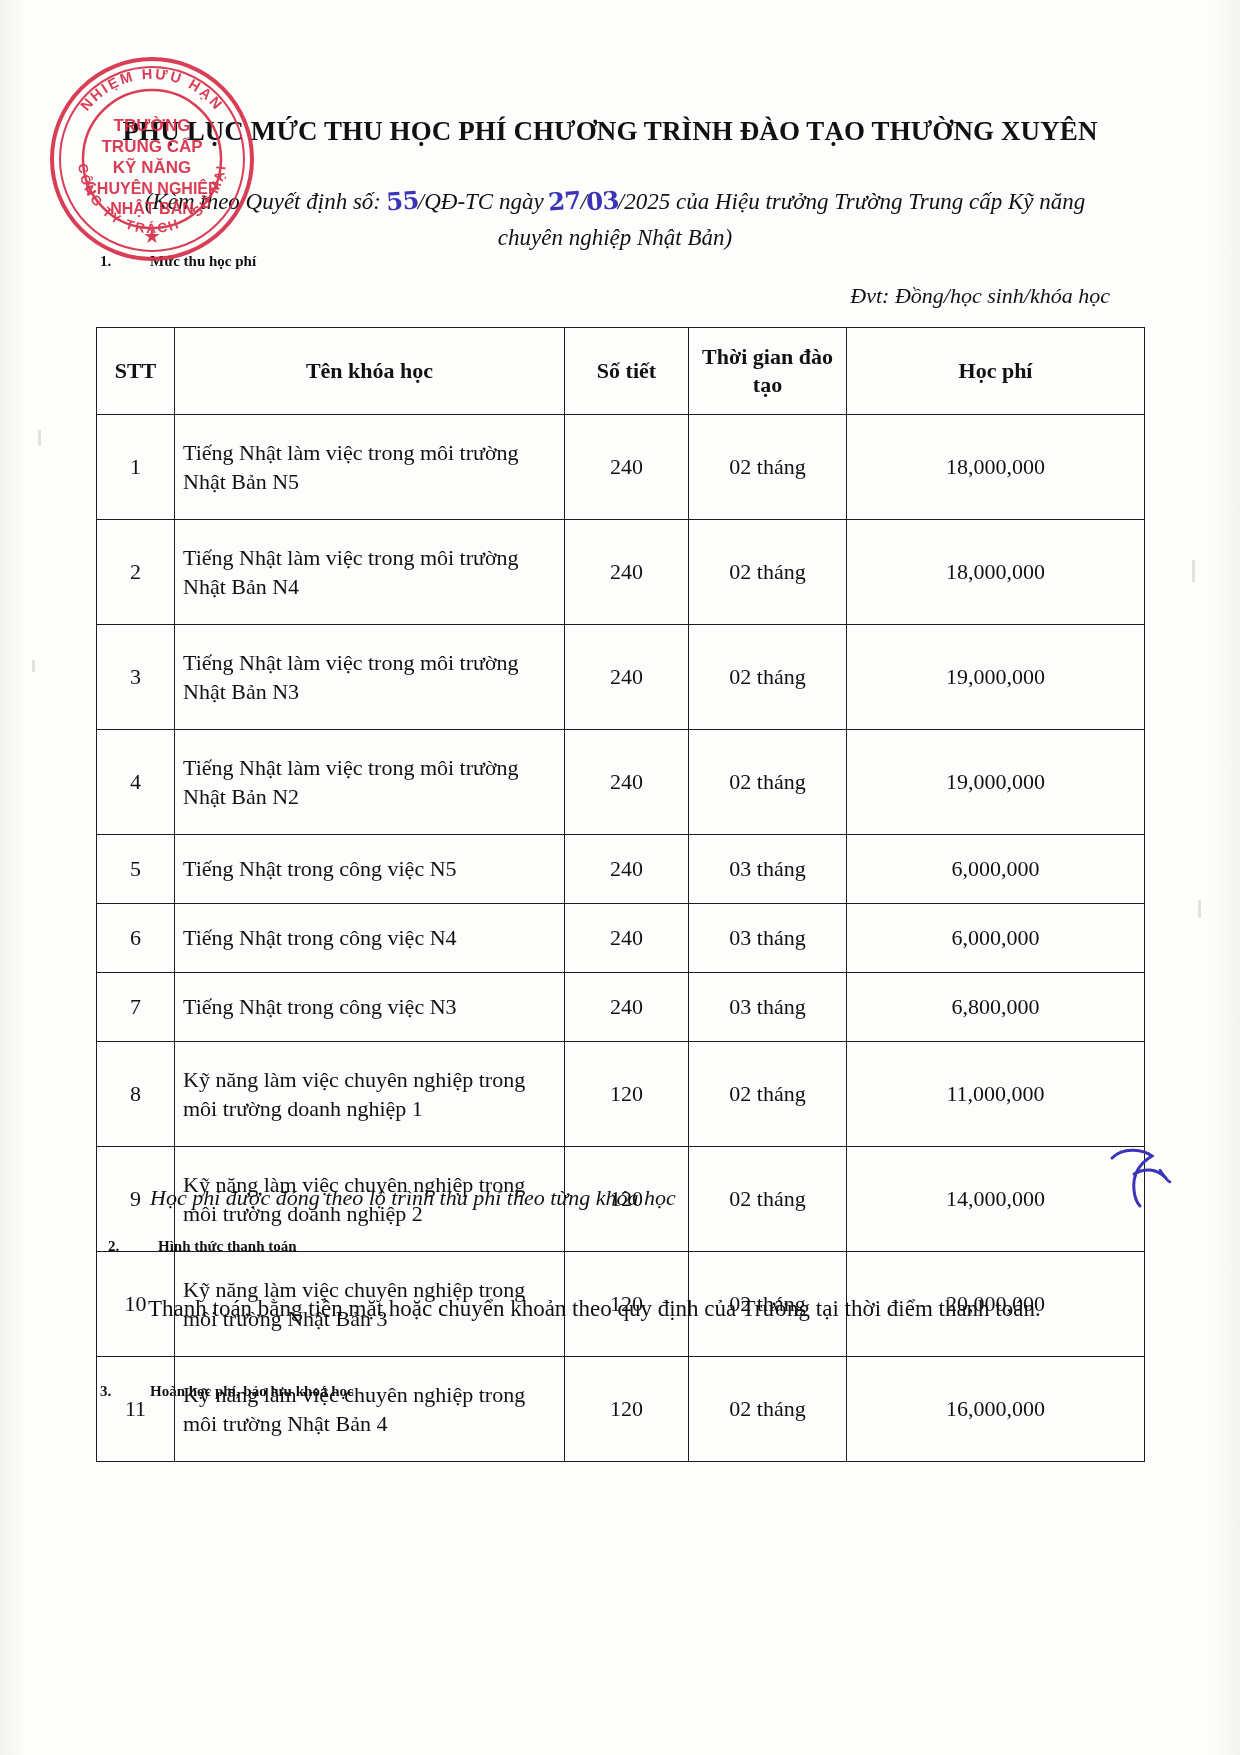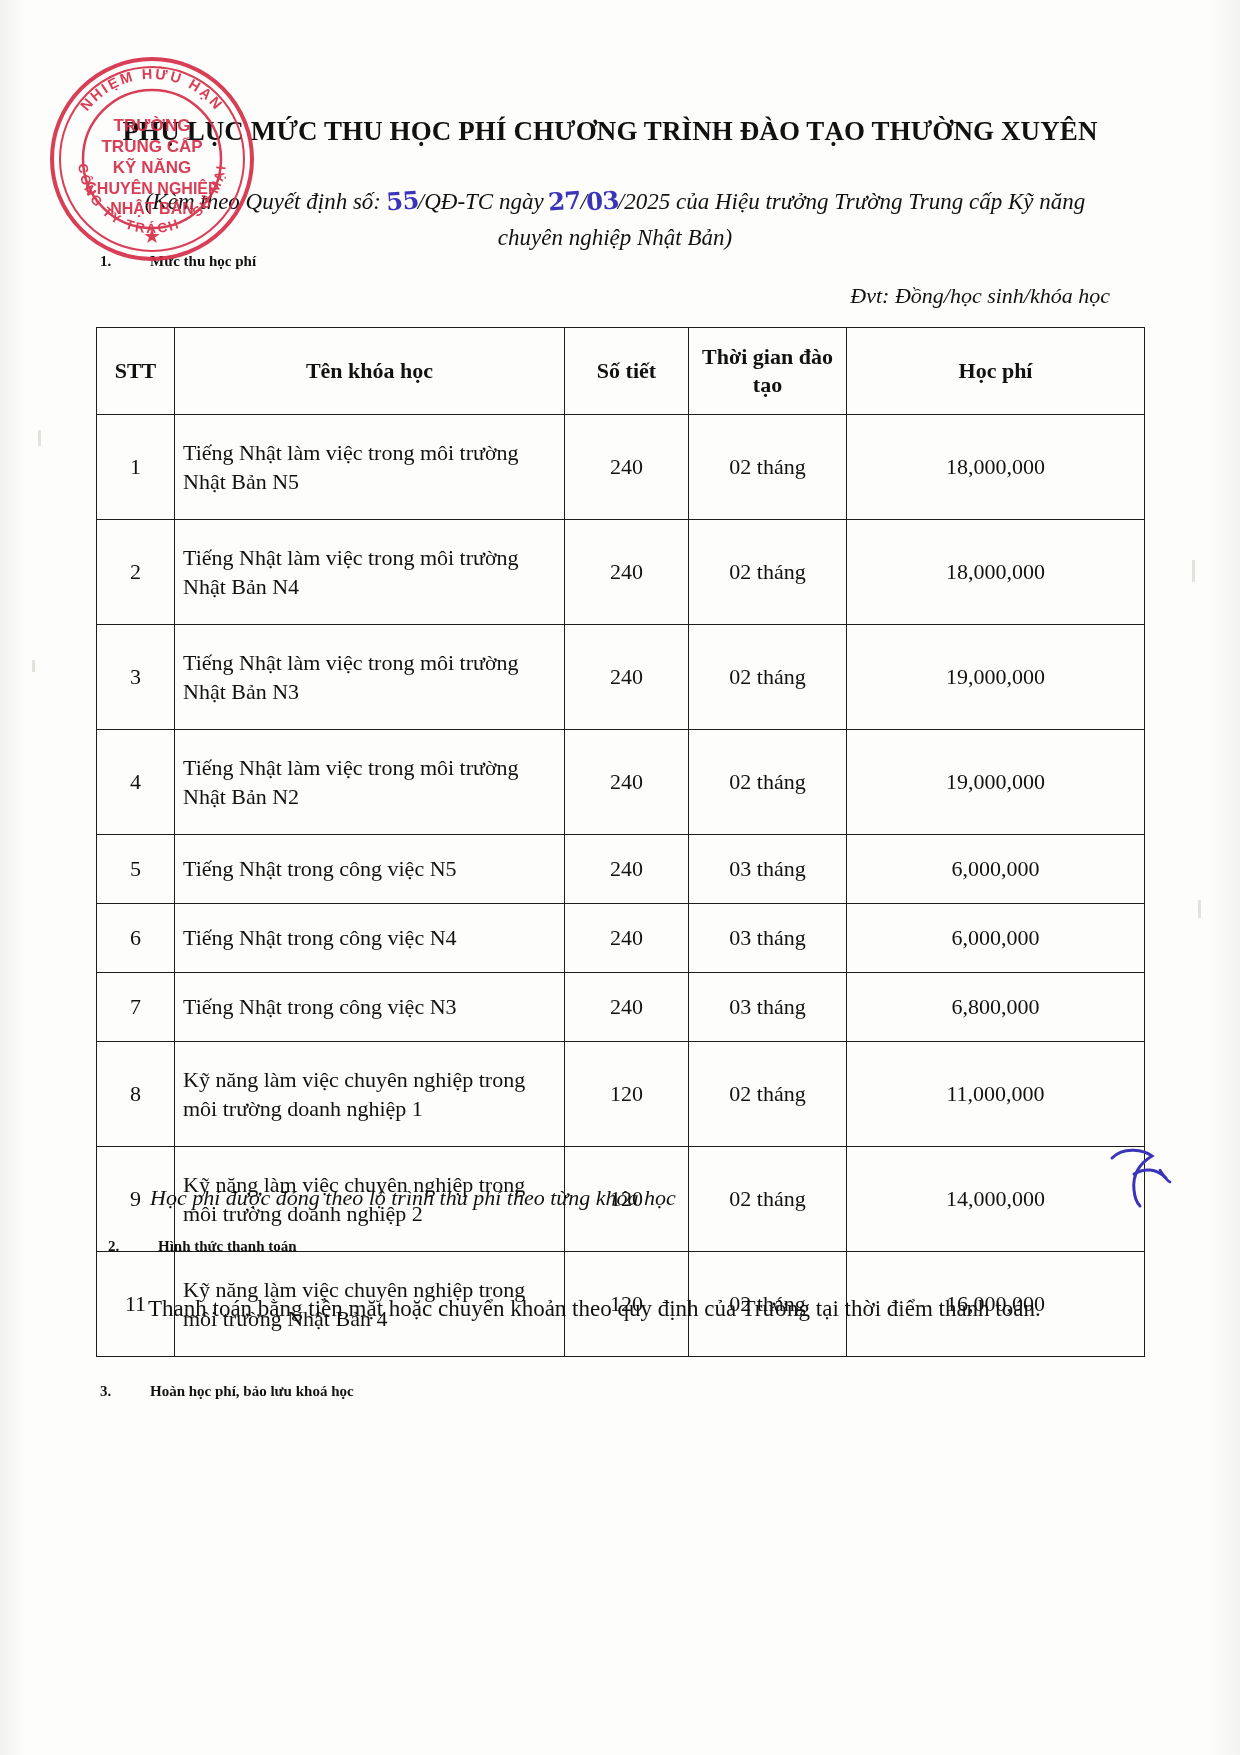--- a/index.html
+++ b/index.html
@@ -295,20 +295,27 @@
             <td class="c-fee">11,000,000</td>
           </tr>
           <tr class="tall">
             <td class="c-stt">9</td>
             <td class="c-name">Kỹ năng làm việc chuyên nghiệp trong môi trường doanh nghiệp 2</td>
             <td class="c-hrs">120</td>
             <td class="c-dur">02 tháng</td>
             <td class="c-fee">14,000,000</td>
           </tr>
           <tr class="tall">
+            <td class="c-stt">10</td>
+            <td class="c-name">Kỹ năng làm việc chuyên nghiệp trong môi trường Nhật Bản 3</td>
+            <td class="c-hrs">120</td>
+            <td class="c-dur">02 tháng</td>
+            <td class="c-fee">20,000,000</td>
+          </tr>
+          <tr class="tall">
             <td class="c-stt">11</td>
             <td class="c-name">Kỹ năng làm việc chuyên nghiệp trong môi trường Nhật Bản 4</td>
             <td class="c-hrs">120</td>
             <td class="c-dur">02 tháng</td>
             <td class="c-fee">16,000,000</td>
           </tr>
         </tbody>
     </table>
   </div>
 

